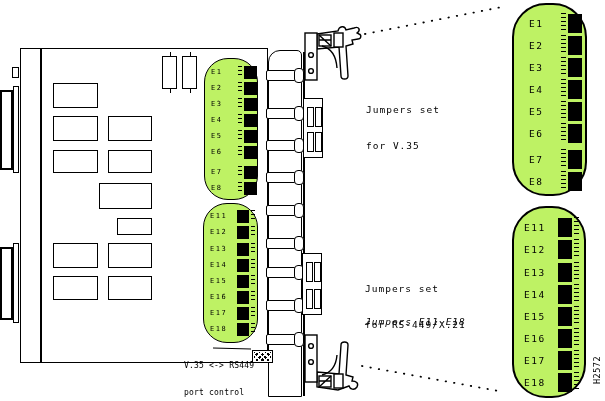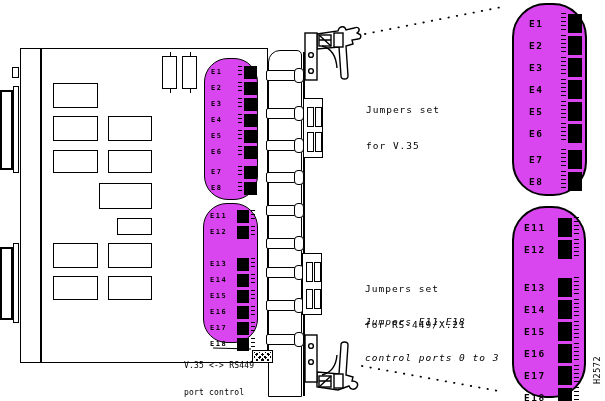--- a/index.html
+++ b/index.html
@@ -14,21 +14,21 @@
   #board{left:20px;top:48px;width:248px;height:315px;border:1.5px solid var(--line,#000);}
   #board-inner-line{left:40px;top:48px;width:1.5px;height:315px;background:var(--line,#000);}
   .chip{border:1.5px solid var(--line,#000);background:#fff;}
   .cap{border:1.5px solid var(--line,#000);background:#fff;}
   .cap::before,.cap::after{content:"";position:absolute;left:50%;width:1.5px;height:4px;background:var(--line,#000);}
   .cap::before{top:-5px;} .cap::after{bottom:-5px;}
   
   .bp{border:2px solid var(--line,#000);background:#fff;}
   .bpbar{border:1.5px solid var(--line,#000);background:#fff;}
   
-  .pill{border:1.5px solid var(--line,#000);border-radius:24px;background:#d946ef;font-weight:bold;}
+  .pill{border:1.5px solid var(--line,#000);border-radius:24px;background:#bef264;}
   .pill.big{border-width:2px;border-radius:34px;}
   .jrow{display:flex;align-items:center;}
   .jlabel{letter-spacing:1px;}
   .jblock{background:var(--jumper,#000);display:inline-block;}
   .jpins{display:inline-block;background:repeating-linear-gradient(to bottom,var(--line,#000) 0 1.5px,transparent 1.5px 4px);}
   
   .pill.small .jrow{height:16px;padding-left:6px;}
   .pill.small .jlabel{font-size:7px;width:24px;letter-spacing:1.5px;}
   .pill.small .jblock{width:13px;height:13px;}
   .pill.small .jpins{width:4px;height:12px;margin:0 2px;}
@@ -39,21 +39,21 @@
   
   .pill.big .jrow{height:22px;}
   .pill.big .jlabel{font-size:9.5px;letter-spacing:1.5px;}
   .pill.big .jblock{width:14px;height:19px;}
   .pill.big .jpins{width:5px;height:20px;margin:0 2px;}
   #callout-jumpers-top{padding:7px 0 0 15px;}
   #callout-jumpers-top .jlabel{width:20px;margin-right:10px;}
   #callout-jumpers-bottom{padding:8px 0 0 10px;}
   #callout-jumpers-bottom .jlabel{width:27px;margin-right:7px;}
   .gap-top{margin-top:4px;}
-  .gap-bot{margin-top:16px;}
+  .gap-bot{margin-top:1px;}
   
   #front-panel{left:268px;top:50px;width:34px;height:347px;border:1.5px solid var(--line,#000);border-top-left-radius:12px;border-top-right-radius:5px;background:#fff;}
   #card-rail-line{left:303px;top:52px;width:1.5px;height:344px;background:var(--line,#000);}
   .screw{position:absolute;left:266px;width:28px;height:9px;border:1.5px solid var(--line,#000);border-radius:2px;background:#fff;}
   .screw::after{content:"";position:absolute;right:-9px;top:-3.5px;width:8px;height:13px;border:1.5px solid var(--line,#000);border-radius:4px;background:#fff;}
   .slot-panel{border:1.5px solid var(--line,#000);background:#fff;}
   .slot{position:absolute;width:5px;height:18px;border:1.2px solid var(--line,#000);}
   
   .note{font-size:9.5px;line-height:12px;letter-spacing:1px;white-space:pre;}
   #board-caption{font-size:8px;line-height:9px;letter-spacing:0.2px;white-space:pre;}
@@ -238,21 +238,20 @@
     <div>for V.35</div>
   </div>
   <div class="d note" style="left:366px;top:110px;">
   </div>
   <div class="d note" style="left:365px;top:259px;">
     <div>Jumpers set</div>
     <div>for RS-449/X.21</div>
   </div>
   <div class="d note" style="left:365px;top:292px;font-style:italic;">
     <div>Jumpers E11-E18</div>
-    <div>control ports 0 to 3</div>
   </div>
 
   <div class="d" id="board-caption" style="left:184px;top:343px;">
     <div>V.35 &lt;-&gt; RS449</div>
     <div>port control</div>
   </div>
   <div class="d" id="caption-box">
       <div class="hatch"></div>
     </div>
 

